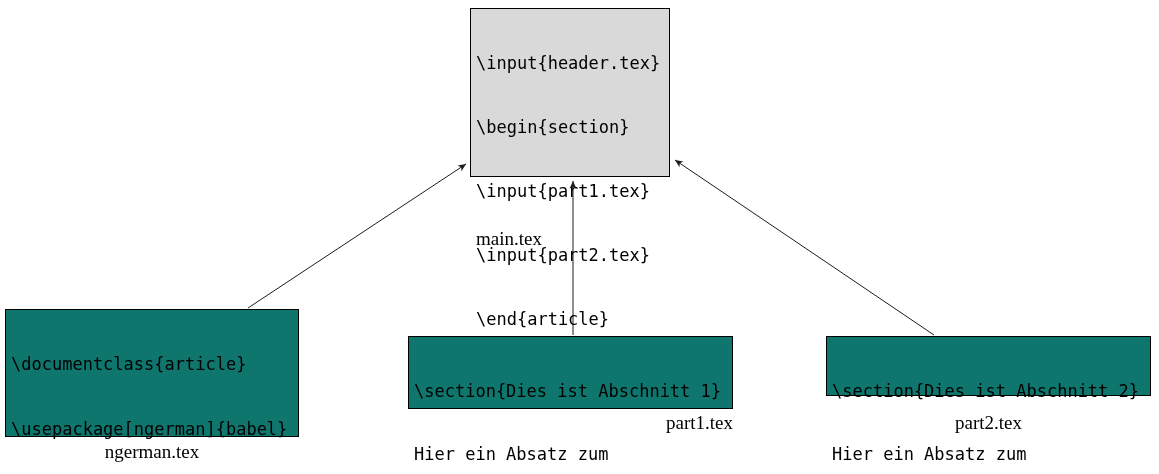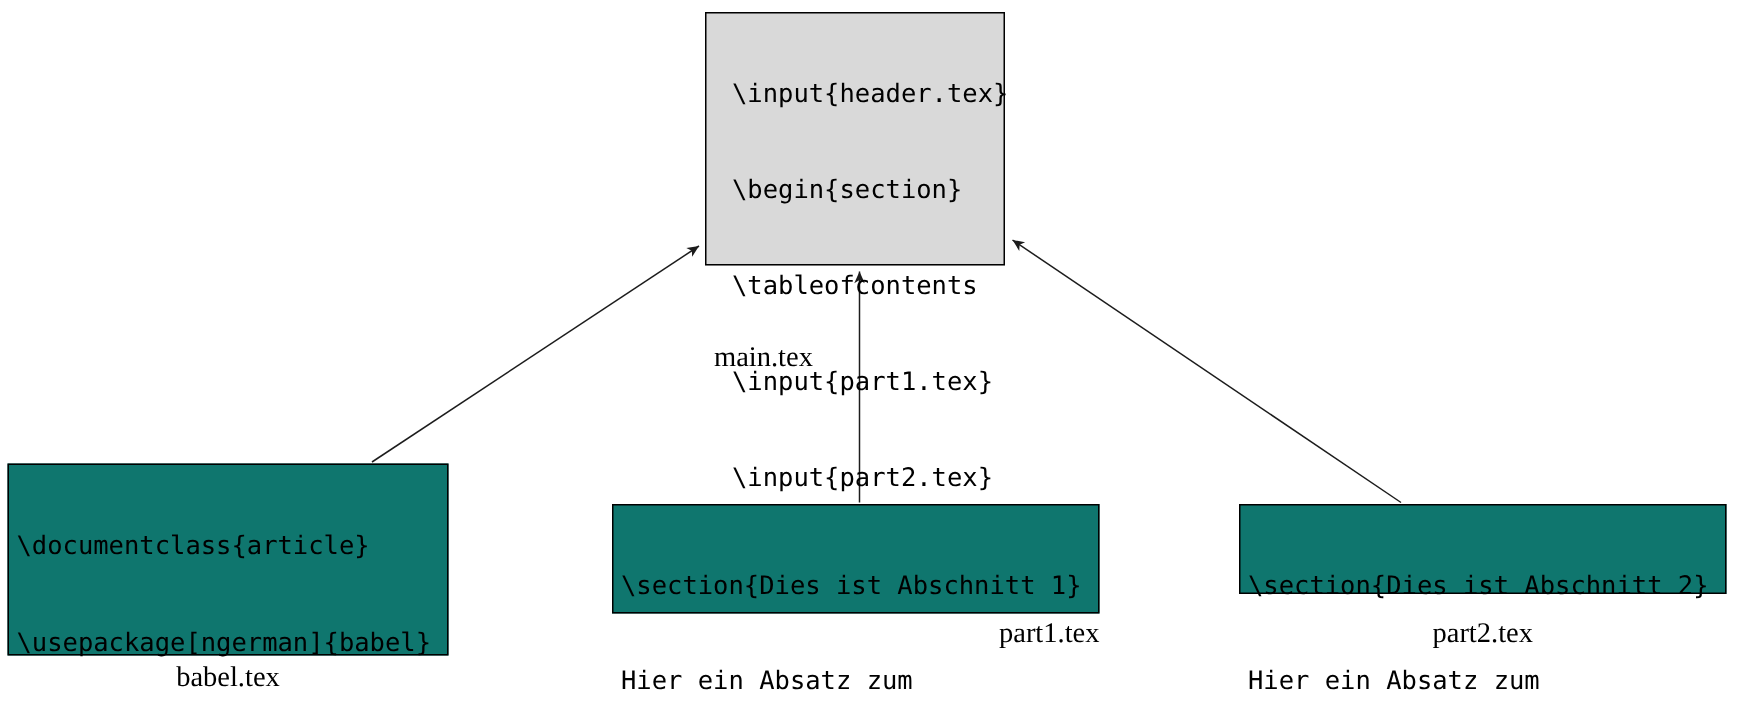--- a/index.html
+++ b/index.html
@@ -22,21 +22,21 @@
     box-sizing: border-box;
     border: 1px solid #000000;
     background: #0f766e;
     font-family: "DejaVu Sans Mono", monospace;
     font-size: 17px;
     color: #000000;
     padding: 2px 4px 0 5px;
     white-space: pre;
   }
   .node-main  { left: 470px; top: 8px;   width: 200px; height: 169px; background: #d9d9d9; }
-  .node-main .code-line   { line-height: 24px; margin-left: 12px; }
+  .node-main .code-line   { line-height: 24px; }
   .node-header{ left: 5px;  top: 309px;  width: 294px; height: 128px; }
   .node-header .code-line { line-height: 25px; }
   .node-part1 { left: 408px; top: 336px; width: 325px; height: 73px; padding-top: 3px; }
   .node-part2 { left: 826px; top: 336px; width: 325px; height: 60px; padding-top: 3px; }
   .node-part1 .code-line, .node-part2 .code-line { line-height: 23px; }
   .file-label {
     position: absolute;
     font-family: "Liberation Serif", serif;
     font-size: 19px;
     color: #000000;
@@ -58,35 +58,34 @@
       </marker>
     </defs>
     <line x1="248" y1="308" x2="466" y2="164" marker-end="url(#arrowhead)"></line>
     <line x1="573" y1="335" x2="573" y2="181" marker-end="url(#arrowhead)"></line>
     <line x1="934" y1="335" x2="675" y2="160" marker-end="url(#arrowhead)"></line>
   </svg>
 
   <div class="node node-main">
     <div class="code-line">\input{header.tex}</div>
     <div class="code-line">\begin{section}</div>
-    <div class="code-line">\tableofcontents</div>
     <div class="code-line">\input{part1.tex}</div>
     <div class="code-line">\input{part2.tex}</div>
     <div class="code-line">\end{article}</div>
   </div>
   <div class="file-label label-main">main.tex</div>
 
   <div class="node node-header">
     <div class="code-line">\documentclass{article}</div>
     <div class="code-line">\usepackage[ngerman]{babel}</div>
     
     
     
   </div>
-  <div class="file-label label-header">babel.tex</div>
+  <div class="file-label label-header">ngerman.tex</div>
 
   <div class="node node-part1">
     <div class="code-line">\section{Dies ist Abschnitt 1}</div>
     <div class="code-line">Hier ein Absatz zum</div>
     
   </div>
   <div class="file-label label-part1">part1.tex</div>
 
   <div class="node node-part2">
     <div class="code-line">\section{Dies ist Abschnitt 2}</div>

